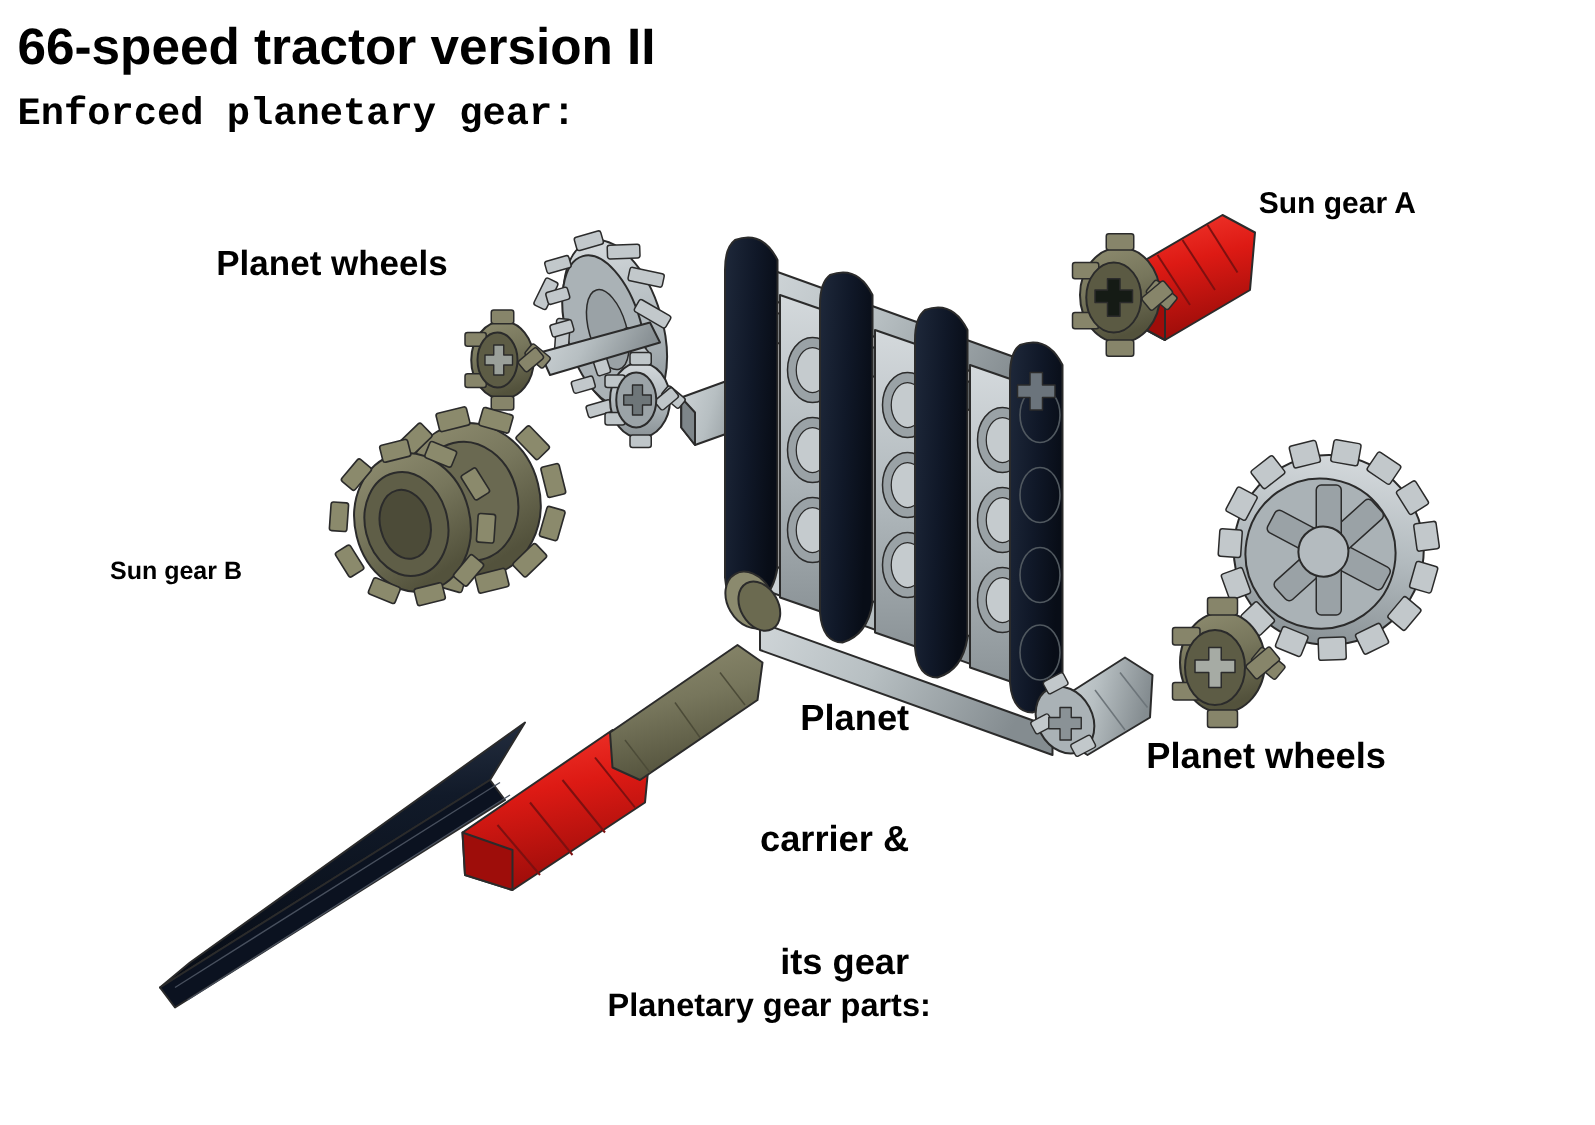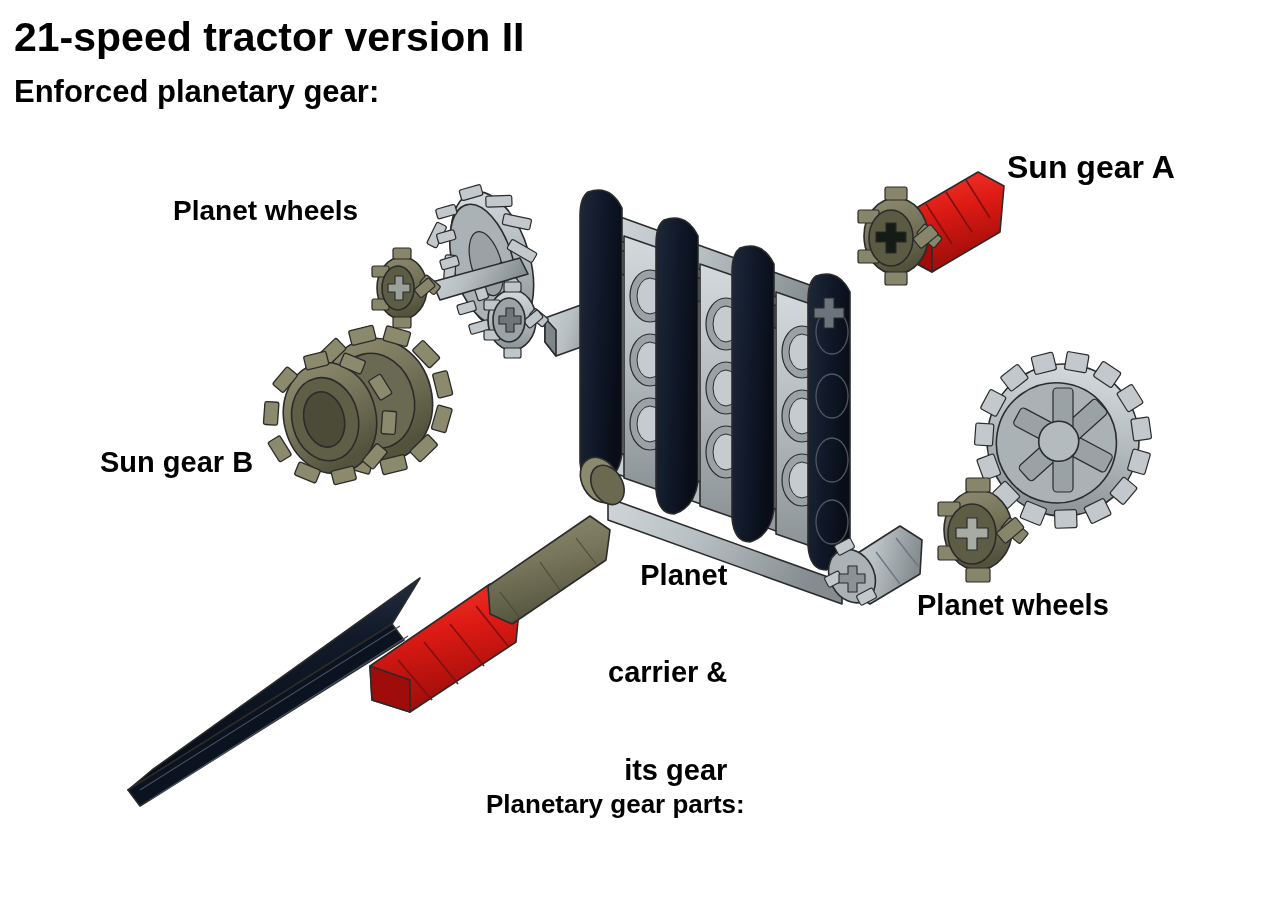--- a/index.html
+++ b/index.html
@@ -6,24 +6,24 @@
   html,body{margin:0;padding:0;background:#ffffff;}
   body{
     width:1276px;height:900px;overflow:hidden;position:relative;
     font-family:"Liberation Sans","DejaVu Sans",sans-serif;
     color:#000000;
     -webkit-font-smoothing:none;
   }
   #stage{position:absolute;left:0;top:0;width:1276px;height:900px;background:#fff;}
   .lbl{position:absolute;font-weight:bold;color:#000;white-space:pre;line-height:1.04;letter-spacing:0px;}
   #title{left:14px;top:16px;font-size:41px;}
-  #subtitle{left:14px;top:76px;font-size:31px;}
+  #subtitle{left:14px;top:76px;font-size:31px;font-family:Liberation Mono, monospace;}
   #lbl-planet-wheels-top{left:173px;top:196px;font-size:28px;}
-  #lbl-sun-a{left:1007px;top:151px;font-size:32px;}
-  #lbl-sun-b{left:100px;top:447px;font-size:29px;}
+  #lbl-sun-a{left:1007px;top:151px;font-size:24px;}
+  #lbl-sun-b{left:88px;top:447px;font-size:20px;}
   #lbl-carrier{left:608px;top:494px;font-size:29px;line-height:1.12;text-align:right;}
   #lbl-planet-wheels-bot{left:917px;top:590px;font-size:29px;}
   #lbl-caption{left:486px;top:791px;font-size:26px;}
   svg.art{position:absolute;left:0;top:0;width:1276px;height:900px;pointer-events:none;}
 </style>
 </head>
 <body>
 
 <div id="stage">
 
@@ -342,21 +342,21 @@
             <rect x="-11" y="-66" width="23" height="14" rx="2" transform="rotate(324)"></rect>
           </g>
           <ellipse cx="-5" cy="0" rx="33" ry="42" fill="#5f5e47"></ellipse>
           <ellipse cx="-6" cy="0" rx="20" ry="28" fill="#4c4b38"></ellipse>
         </g>
       </g>
 
     </g>
   </svg>
 
-  <div class="lbl" id="title">21-speed tractor version II</div>
+  <div class="lbl" id="title">66-speed tractor version II</div>
 
   <div class="lbl" id="subtitle">Enforced planetary gear:</div>
 
   <div class="lbl" id="lbl-planet-wheels-top">Planet wheels</div>
 
   <div class="lbl" id="lbl-sun-a">Sun gear A</div>
 
   <div class="lbl" id="lbl-sun-b">Sun gear B</div>
 
   <div class="lbl" id="lbl-carrier">

